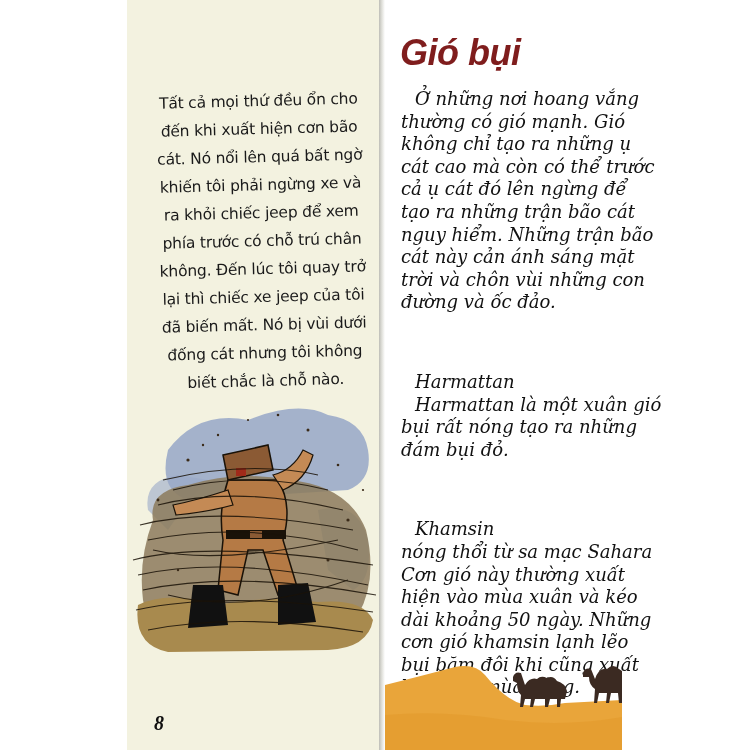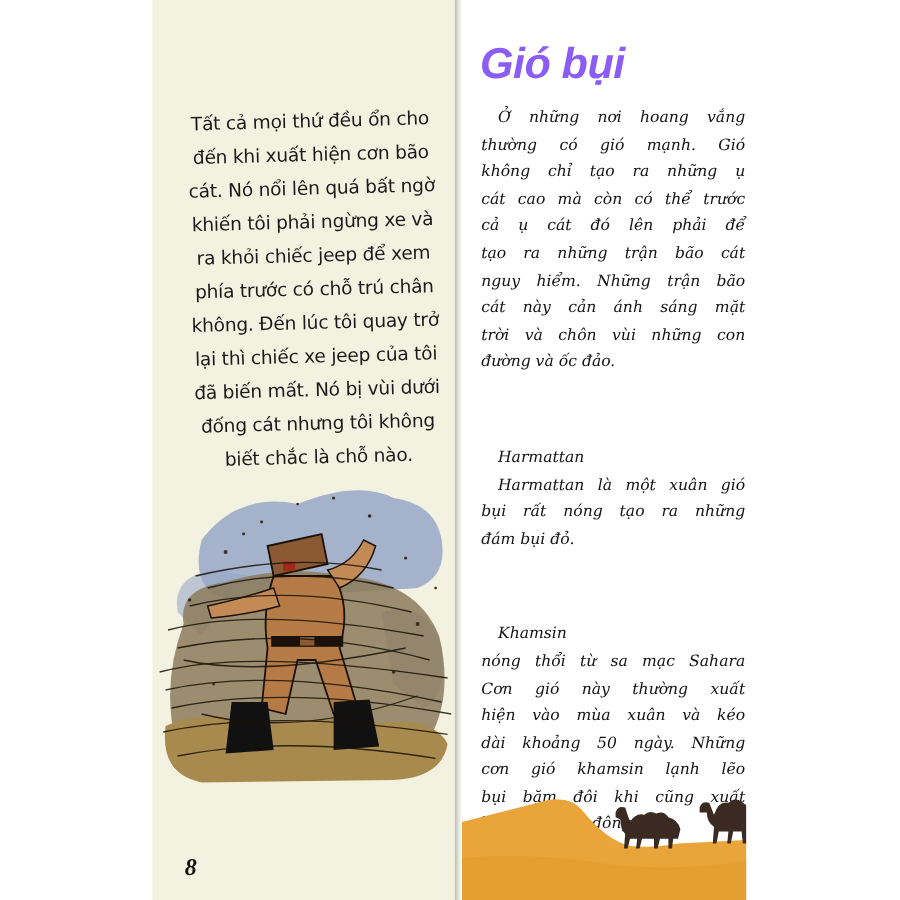--- a/index.html
+++ b/index.html
@@ -32,27 +32,27 @@
 
     .page-number {
       position: absolute; left: 154px; top: 712px;
       font-family: "Liberation Serif", serif; font-style: italic; font-weight: bold;
       font-size: 20px; color: #111;
     }
 
     .title {
       position: absolute; left: 400px; top: 32px;
       font-family: "Liberation Sans", sans-serif; font-style: italic; font-weight: bold;
-      font-size: 36px; color: #8b5cf6; letter-spacing: -0.5px; text-align: center;
+      font-size: 36px; color: #7f1d1d; letter-spacing: -0.5px; text-align: center;
     }
 
     .body-text {
       position: absolute; left: 401px; top: 88px; width: 220px;
       font-family: "DejaVu Serif", serif; font-style: italic;
-      font-size: 13px; line-height: 22.6px; color: #111;
+      font-size: 18px; line-height: 22.6px; color: #111;
     }
     .body-text .line { display: block; white-space: nowrap; text-align: justify; text-align-last: justify; }
     .body-text .line.last { text-align-last: left; }
     .body-text .indent { padding-left: 14px; }
     .body-text .gap { height: 14px; }
     .body-text .subhead { display: block; padding-left: 14px; margin-top: 43px; }
 
     .desert {
       position: absolute; left: 385px; top: 655px; width: 237px; height: 95px;
     }
@@ -133,21 +133,21 @@
 
 <div class="page-number">8</div>
 
 <div class="title">Gió bụi</div>
 
 <div class="body-text">
   <span class="line indent">Ở những nơi hoang vắng</span>
   <span class="line">thường có gió mạnh. Gió</span>
   <span class="line">không chỉ tạo ra những ụ</span>
   <span class="line">cát cao mà còn có thể trước</span>
-  <span class="line">cả ụ cát đó lên phải để</span>
+  <span class="line">cả ụ cát đó lên ngừng để</span>
   <span class="line">tạo ra những trận bão cát</span>
   <span class="line">nguy hiểm. Những trận bão</span>
   <span class="line">cát này cản ánh sáng mặt</span>
   <span class="line">trời và chôn vùi những con</span>
   <span class="line last">đường và ốc đảo.</span>
 
   <div class="gap"></div>
   <span class="subhead">Harmattan</span>
   <span class="line indent">Harmattan là một xuân gió</span>
   <span class="line">bụi rất nóng tạo ra những</span>

